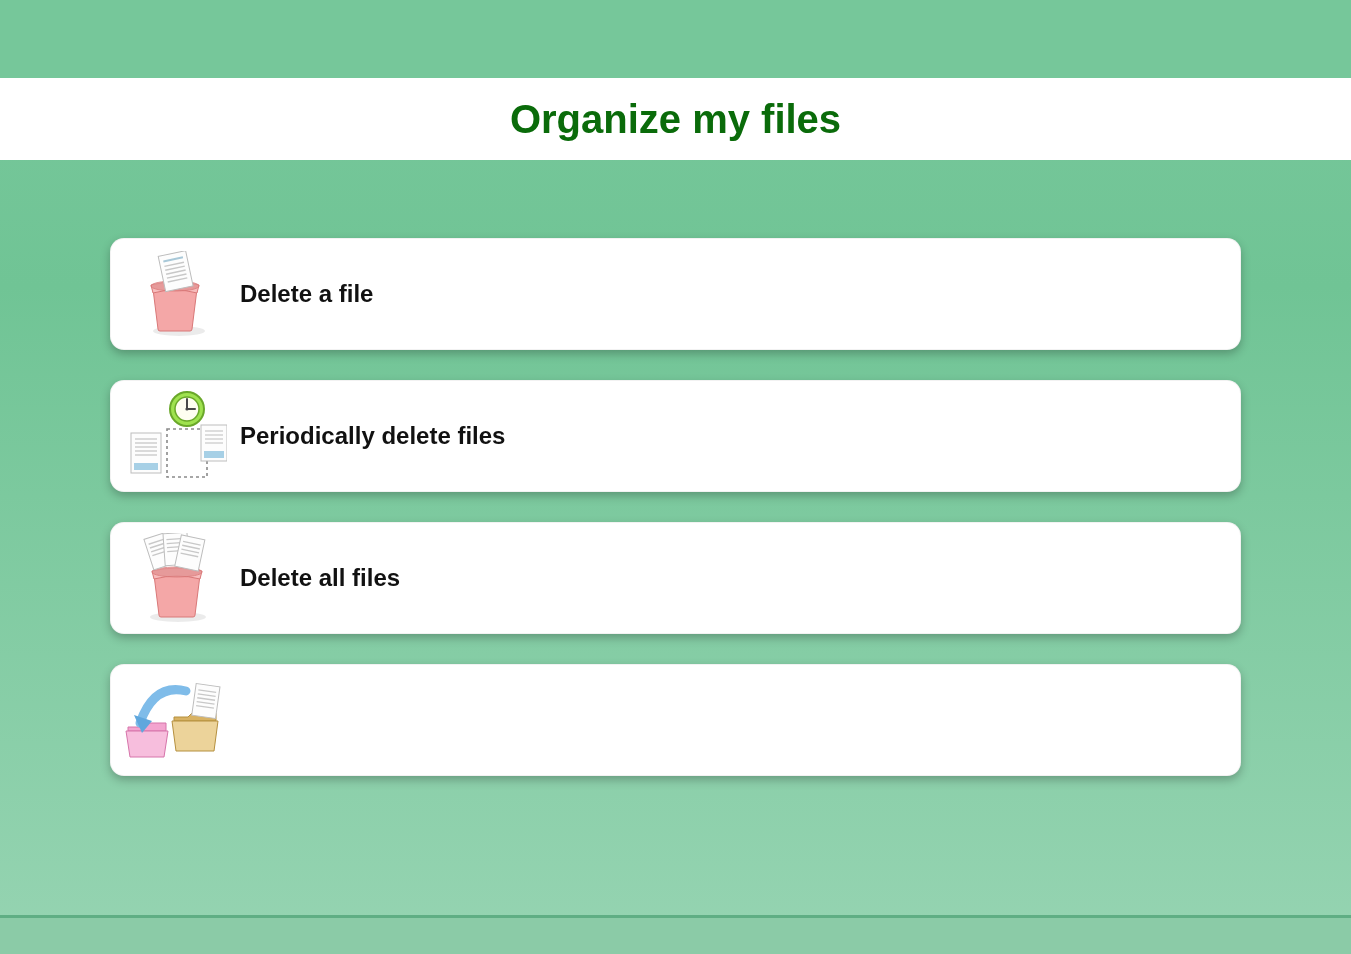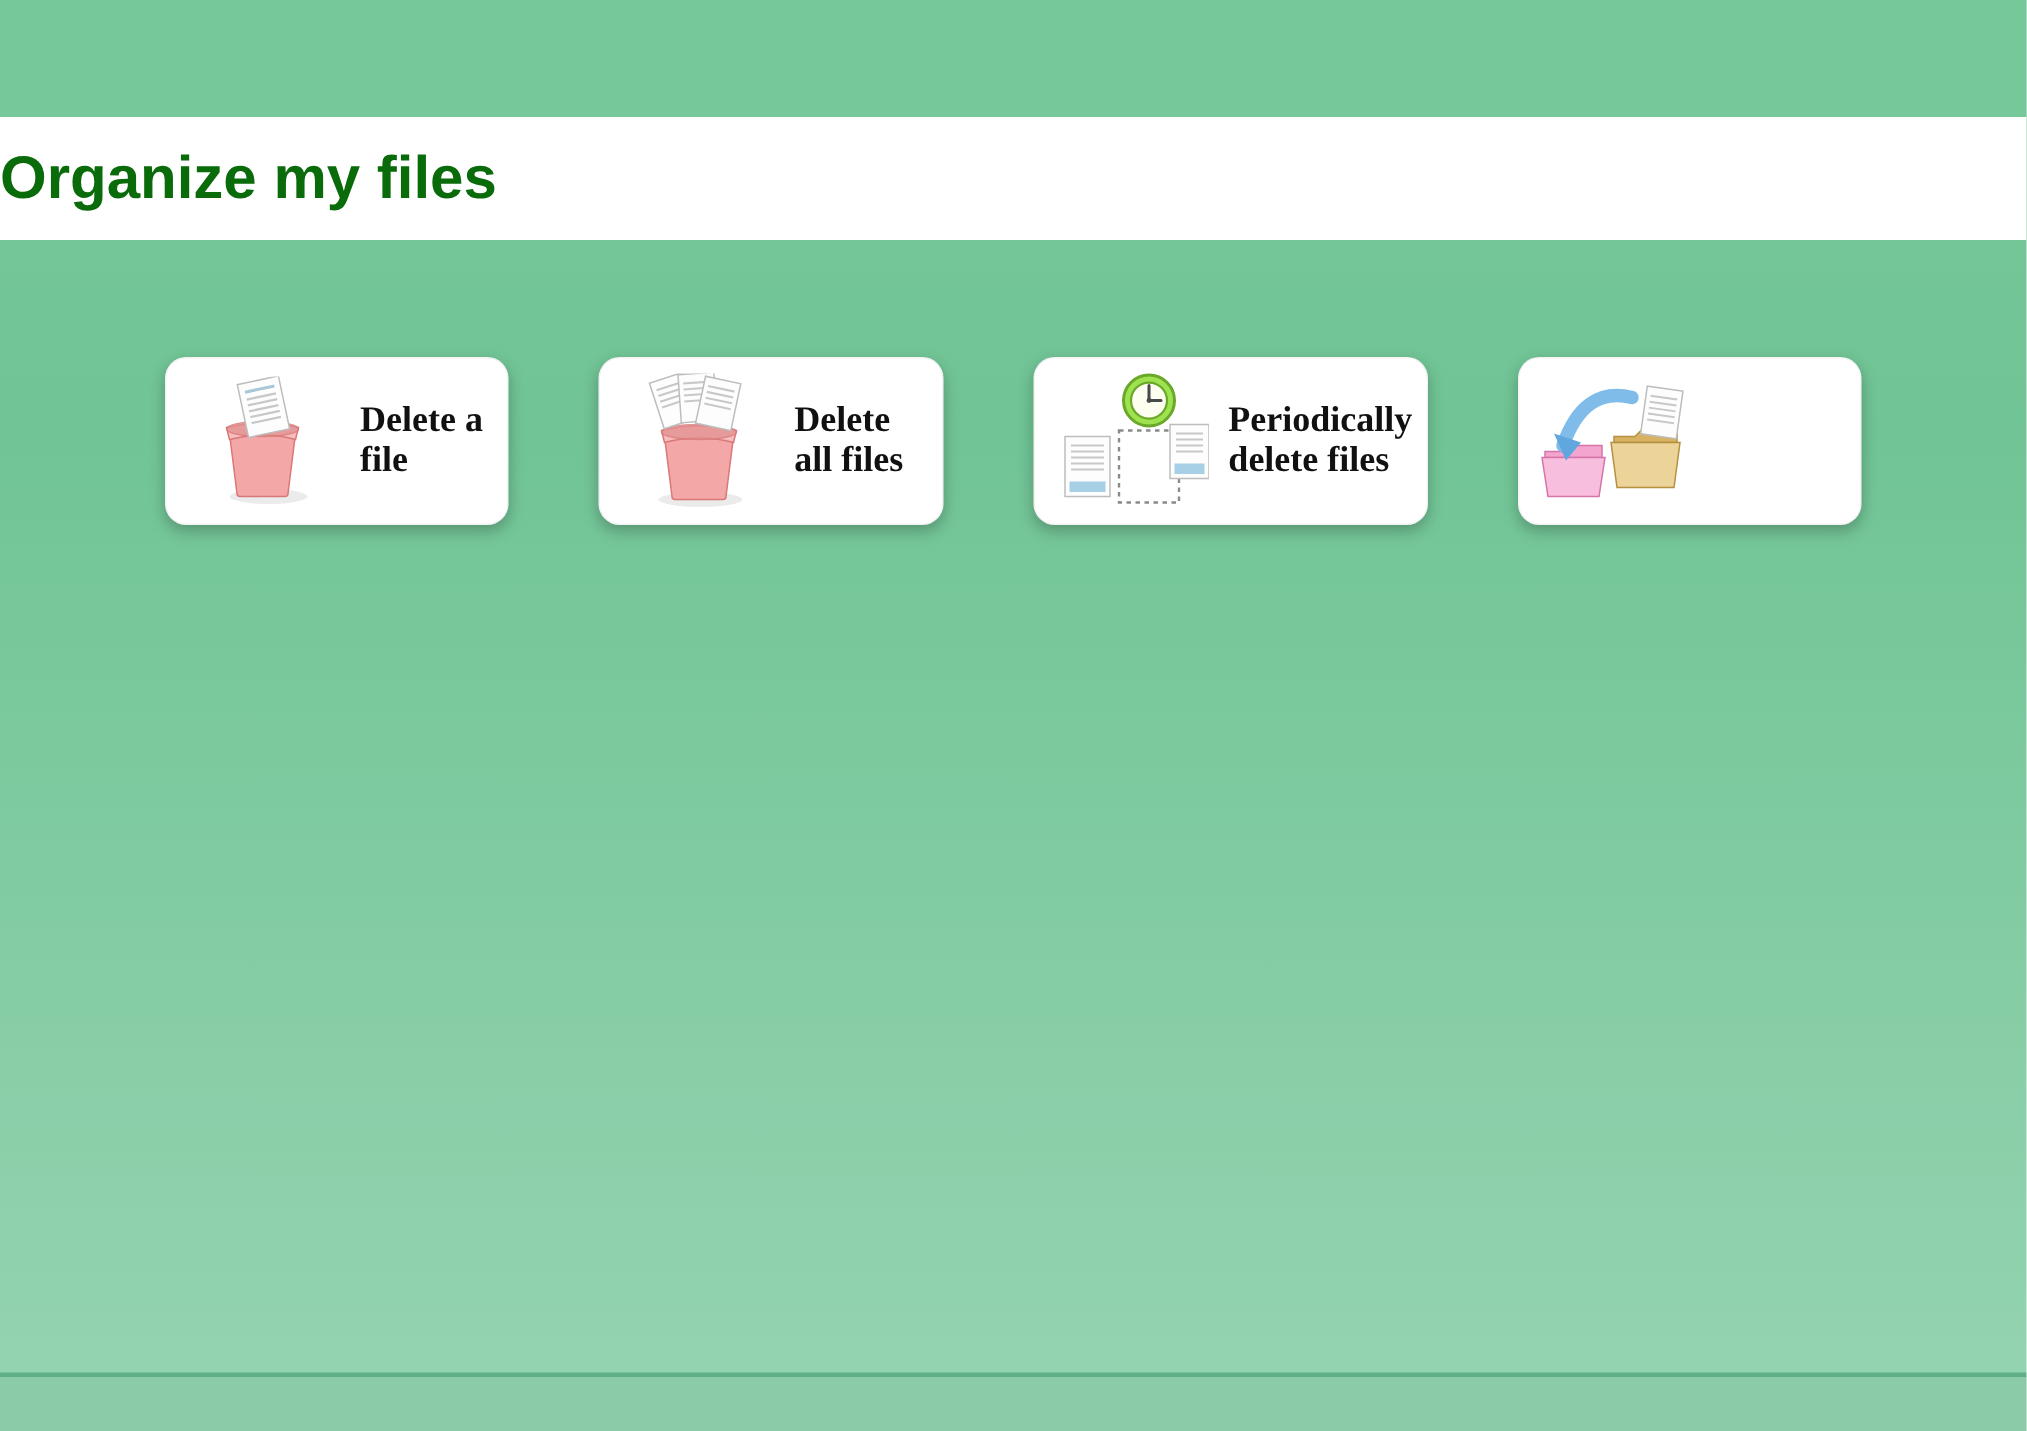--- a/index.html
+++ b/index.html
@@ -14,34 +14,33 @@
   }
   .top-spacer {
     height: 78px;
     background: #76c79a;
   }
   .title-bar {
     background: #ffffff;
     height: 82px;
     display: flex;
     align-items: center;
-    justify-content: flex-start;
+    justify-content: center;
   }
   .title-bar h1 {
     color: #0a6b0a;
     font-size: 40px;
     font-weight: bold;
   }
   .content {
     padding: 78px 110px 0 110px;
     display: grid;
-    grid-template-columns: 1fr 1fr 1fr 1fr;
+    grid-template-columns: 1fr;
     column-gap: 60px;
     row-gap: 30px;
-    font-family: Liberation Serif, serif;
   }
   .card {
     background: #ffffff;
     border-radius: 14px;
     height: 112px;
     display: flex;
     align-items: center;
     padding: 0 10px 0 10px;
     box-shadow: 0 4px 10px rgba(0,0,0,0.25), inset 0 0 0 1px rgba(0,0,0,0.05);
     cursor: pointer;
@@ -102,53 +101,20 @@
           <line x1="4" y1="23" x2="24" y2="23" stroke="#c8c8c8" stroke-width="1.5"></line>
           <line x1="4" y1="27" x2="24" y2="27" stroke="#c8c8c8" stroke-width="1.5"></line>
         </g>
       </svg>
     </div>
     <div class="label">Delete a file</div>
   </div>
 
   <div class="card">
     <div class="icon-wrap">
-      <svg width="90" height="90" viewBox="0 0 90 90">
-        <ellipse cx="48" cy="84" rx="28" ry="5" fill="#000" opacity="0.08"></ellipse>
-        <path d="M24 42 L70 42 L65 82 Q65 84 63 84 L31 84 Q29 84 29 82 Z" fill="#f4a7a7" stroke="#d97878" stroke-width="1"></path>
-        <path d="M22 38 Q47 32 72 38 L70 46 Q47 40 24 46 Z" fill="#f7bcbc" stroke="#d97878" stroke-width="1"></path>
-        <ellipse cx="47" cy="39" rx="25" ry="5" fill="#e29292" opacity="0.8" stroke="#d97878" stroke-width="1"></ellipse>
-        <g transform="translate(18,2) rotate(-18 12 15)">
-          <rect x="0" y="0" width="24" height="32" fill="#fdfdfd" stroke="#bdbdbd" stroke-width="1"></rect>
-          <line x1="3" y1="6" x2="21" y2="6" stroke="#c8c8c8" stroke-width="1.4"></line>
-          <line x1="3" y1="10" x2="21" y2="10" stroke="#c8c8c8" stroke-width="1.4"></line>
-          <line x1="3" y1="14" x2="21" y2="14" stroke="#c8c8c8" stroke-width="1.4"></line>
-          <line x1="3" y1="18" x2="21" y2="18" stroke="#c8c8c8" stroke-width="1.4"></line>
-        </g>
-        <g transform="translate(34,0) rotate(-4 12 15)">
-          <rect x="0" y="0" width="24" height="32" fill="#fdfdfd" stroke="#bdbdbd" stroke-width="1"></rect>
-          <line x1="3" y1="6" x2="21" y2="6" stroke="#c8c8c8" stroke-width="1.4"></line>
-          <line x1="3" y1="10" x2="21" y2="10" stroke="#c8c8c8" stroke-width="1.4"></line>
-          <line x1="3" y1="14" x2="21" y2="14" stroke="#c8c8c8" stroke-width="1.4"></line>
-          <line x1="3" y1="18" x2="21" y2="18" stroke="#c8c8c8" stroke-width="1.4"></line>
-        </g>
-        <g transform="translate(48,4) rotate(12 12 15)">
-          <rect x="0" y="0" width="24" height="32" fill="#fdfdfd" stroke="#bdbdbd" stroke-width="1"></rect>
-          <line x1="3" y1="6" x2="21" y2="6" stroke="#c8c8c8" stroke-width="1.4"></line>
-          <line x1="3" y1="10" x2="21" y2="10" stroke="#c8c8c8" stroke-width="1.4"></line>
-          <line x1="3" y1="14" x2="21" y2="14" stroke="#c8c8c8" stroke-width="1.4"></line>
-          <line x1="3" y1="18" x2="21" y2="18" stroke="#c8c8c8" stroke-width="1.4"></line>
-        </g>
-      </svg>
-    </div>
-    <div class="label">Delete all files</div>
-  </div>
-
-  <div class="card">
-    <div class="icon-wrap">
       <svg width="104" height="94" viewBox="0 0 104 94">
 
         <rect x="44" y="40" width="40" height="48" fill="none" stroke="#8a8a8a" stroke-width="1.6" stroke-dasharray="3 3"></rect>
 
         <g transform="translate(8,44)">
           <rect x="0" y="0" width="30" height="40" fill="#fdfdfd" stroke="#bdbdbd" stroke-width="1"></rect>
           <rect x="3" y="30" width="24" height="7" fill="#a7d0e6"></rect>
           <line x1="4" y1="6" x2="26" y2="6" stroke="#c8c8c8" stroke-width="1.3"></line>
           <line x1="4" y1="10" x2="26" y2="10" stroke="#c8c8c8" stroke-width="1.3"></line>
           <line x1="4" y1="14" x2="26" y2="14" stroke="#c8c8c8" stroke-width="1.3"></line>
@@ -172,20 +138,53 @@
           <line x1="18" y1="18" x2="26" y2="18" stroke="#494949" stroke-width="2" stroke-linecap="round"></line>
           <circle cx="18" cy="18" r="1.6" fill="#494949"></circle>
         </g>
       </svg>
     </div>
     <div class="label">Periodically delete files</div>
   </div>
 
   <div class="card">
     <div class="icon-wrap">
+      <svg width="90" height="90" viewBox="0 0 90 90">
+        <ellipse cx="48" cy="84" rx="28" ry="5" fill="#000" opacity="0.08"></ellipse>
+        <path d="M24 42 L70 42 L65 82 Q65 84 63 84 L31 84 Q29 84 29 82 Z" fill="#f4a7a7" stroke="#d97878" stroke-width="1"></path>
+        <path d="M22 38 Q47 32 72 38 L70 46 Q47 40 24 46 Z" fill="#f7bcbc" stroke="#d97878" stroke-width="1"></path>
+        <ellipse cx="47" cy="39" rx="25" ry="5" fill="#e29292" opacity="0.8" stroke="#d97878" stroke-width="1"></ellipse>
+        <g transform="translate(18,2) rotate(-18 12 15)">
+          <rect x="0" y="0" width="24" height="32" fill="#fdfdfd" stroke="#bdbdbd" stroke-width="1"></rect>
+          <line x1="3" y1="6" x2="21" y2="6" stroke="#c8c8c8" stroke-width="1.4"></line>
+          <line x1="3" y1="10" x2="21" y2="10" stroke="#c8c8c8" stroke-width="1.4"></line>
+          <line x1="3" y1="14" x2="21" y2="14" stroke="#c8c8c8" stroke-width="1.4"></line>
+          <line x1="3" y1="18" x2="21" y2="18" stroke="#c8c8c8" stroke-width="1.4"></line>
+        </g>
+        <g transform="translate(34,0) rotate(-4 12 15)">
+          <rect x="0" y="0" width="24" height="32" fill="#fdfdfd" stroke="#bdbdbd" stroke-width="1"></rect>
+          <line x1="3" y1="6" x2="21" y2="6" stroke="#c8c8c8" stroke-width="1.4"></line>
+          <line x1="3" y1="10" x2="21" y2="10" stroke="#c8c8c8" stroke-width="1.4"></line>
+          <line x1="3" y1="14" x2="21" y2="14" stroke="#c8c8c8" stroke-width="1.4"></line>
+          <line x1="3" y1="18" x2="21" y2="18" stroke="#c8c8c8" stroke-width="1.4"></line>
+        </g>
+        <g transform="translate(48,4) rotate(12 12 15)">
+          <rect x="0" y="0" width="24" height="32" fill="#fdfdfd" stroke="#bdbdbd" stroke-width="1"></rect>
+          <line x1="3" y1="6" x2="21" y2="6" stroke="#c8c8c8" stroke-width="1.4"></line>
+          <line x1="3" y1="10" x2="21" y2="10" stroke="#c8c8c8" stroke-width="1.4"></line>
+          <line x1="3" y1="14" x2="21" y2="14" stroke="#c8c8c8" stroke-width="1.4"></line>
+          <line x1="3" y1="18" x2="21" y2="18" stroke="#c8c8c8" stroke-width="1.4"></line>
+        </g>
+      </svg>
+    </div>
+    <div class="label">Delete all files</div>
+  </div>
+
+  <div class="card">
+    <div class="icon-wrap">
       <svg width="110" height="90" viewBox="0 0 110 90">
 
         <g transform="translate(6,46)">
           <path d="M2 6 L14 6 L18 2 L40 2 L40 10 L2 10 Z" fill="#f3a4cf" stroke="#d674aa" stroke-width="1"></path>
           <path d="M0 10 L42 10 L38 36 L4 36 Z" fill="#f7bedd" stroke="#d674aa" stroke-width="1"></path>
         </g>
 
         <g transform="translate(52,36)">
           <path d="M2 6 L16 6 L20 2 L44 2 L44 10 L2 10 Z" fill="#d8b263" stroke="#b5903f" stroke-width="1"></path>
           <path d="M0 10 L46 10 L42 40 L4 40 Z" fill="#ecd39a" stroke="#b5903f" stroke-width="1"></path>

